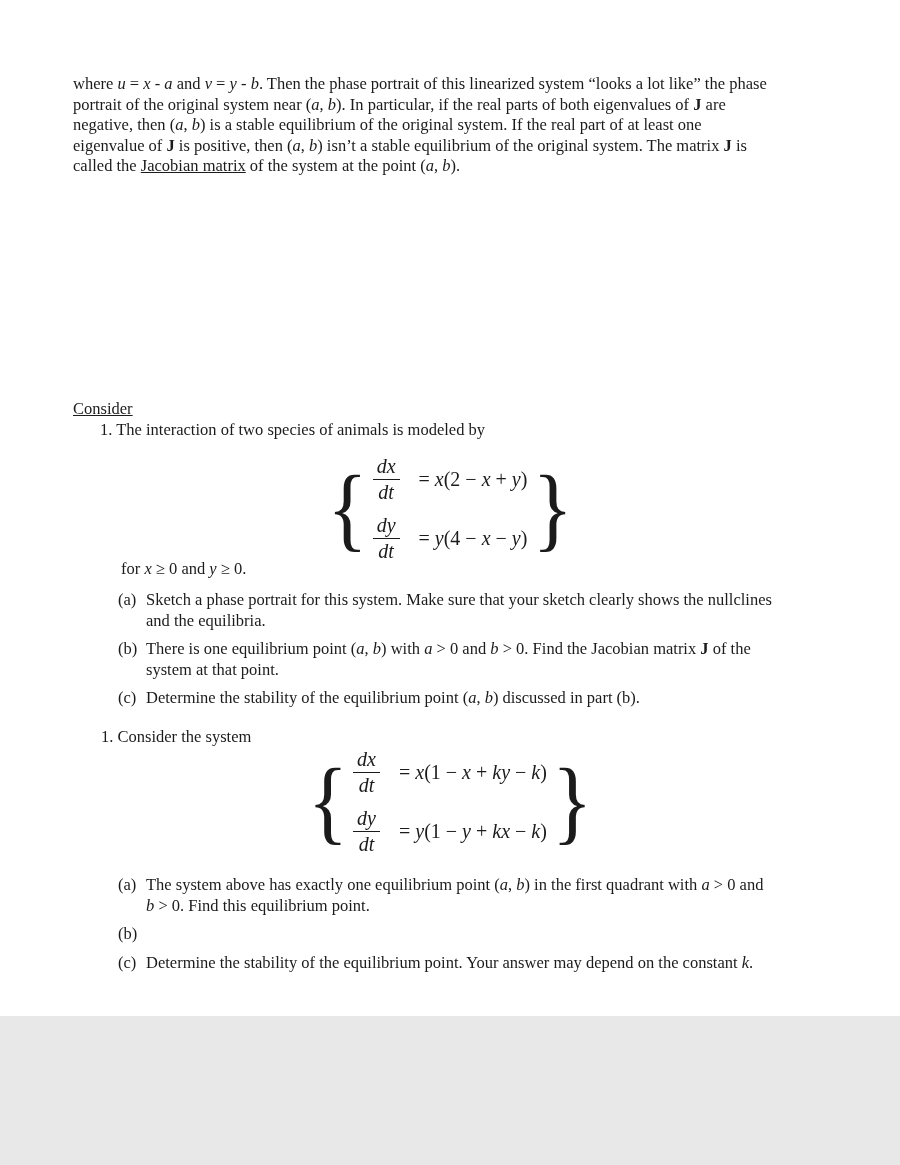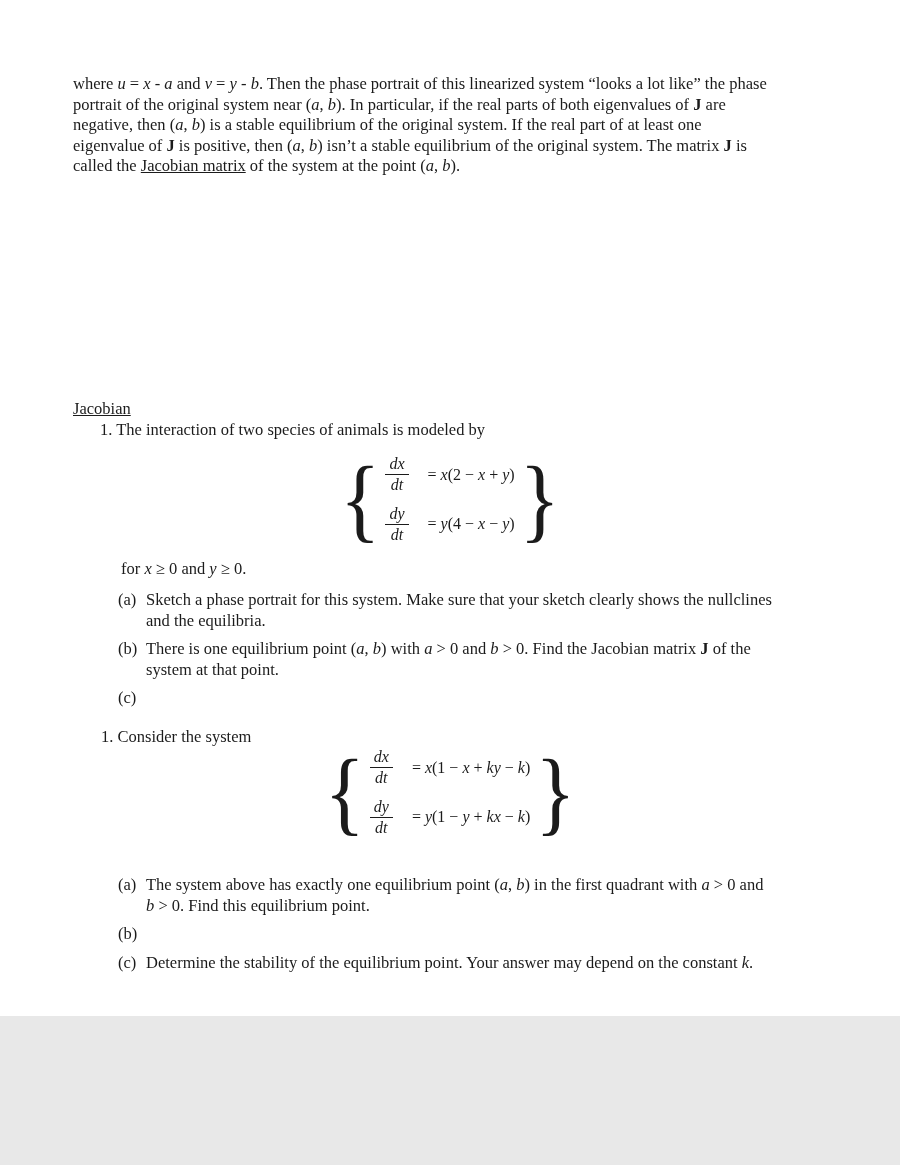--- a/index.html
+++ b/index.html
@@ -26,33 +26,33 @@
   .part-label { flex:none; width:28px; }
   .page-number { position:absolute; left:0; width:900px; top:1072px; text-align:center; }
 
   
   .system { display:flex; align-items:center; }
   .sys-brace {
     font-family:"Liberation Serif", serif; font-size:84px; line-height:1;
     font-weight:400; transform:scaleY(1.12); color:#1b1b1b;
   }
   .sys-rows { display:flex; flex-direction:column; gap:10px; margin:0 5px; }
-  .sys-row { display:flex; align-items:center; gap:19px; font-size:16px; line-height:1.15; }
+  .sys-row { display:flex; align-items:center; gap:19px; font-size:20px; line-height:1.15; }
   .frac { display:inline-flex; flex-direction:column; text-align:center; }
   .frac-num { padding:0 4px 1px; border-bottom:1.4px solid #1b1b1b; }
   .frac-den { padding-top:1px; }
 </style>
 </head>
 <body>
 
 <div class="page">
 
   <div id="intro" class="nowrap">where <i>u</i> = <i>x</i> - <i>a</i> and <i>v</i> = <i>y</i> - <i>b</i>. Then the phase portrait of this linearized system “looks a lot like” the phase<br>portrait of the original system near (<i>a</i>, <i>b</i>). In particular, if the real parts of both eigenvalues of <b>J</b> are<br>negative, then (<i>a</i>, <i>b</i>) is a stable equilibrium of the original system. If the real part of at least one<br>eigenvalue of <b>J</b> is positive, then (<i>a</i>, <i>b</i>) isn’t a stable equilibrium of the original system. The matrix <b>J</b> is<br>called the <u>Jacobian matrix</u> of the system at the point (<i>a</i>, <i>b</i>).</div>
 
-  <div id="exercises-heading">Jacobian</div>
+  <div id="exercises-heading">Consider</div>
 
   <div id="ex1-title">1. The interaction of two species of animals is modeled by</div>
 
   <div id="eq1" class="system-wrap">
     <div class="system">
       <span class="sys-brace">{</span>
       <div class="sys-rows">
         <div class="sys-row">
           <span class="frac">
             <span class="frac-num"><i>dx</i></span>
@@ -78,20 +78,21 @@
     <div class="part">
       <span class="part-label">(a)</span>
       <span class="part-text nowrap">Sketch a phase portrait for this system. Make sure that your sketch clearly shows the nullclines<br>and the equilibria.</span>
     </div>
     <div class="part">
       <span class="part-label">(b)</span>
       <span class="part-text nowrap">There is one equilibrium point (<i>a</i>, <i>b</i>) with <i>a</i> &gt; 0 and <i>b</i> &gt; 0. Find the Jacobian matrix <b>J</b> of the<br>system at that point.</span>
     </div>
     <div class="part">
       <span class="part-label">(c)</span>
+      <span class="part-text nowrap">Determine the stability of the equilibrium point (<i>a</i>, <i>b</i>) discussed in part (b).</span>
     </div>
   </div>
 
   <div id="ex2-title">1. Consider the system</div>
 
   <div id="eq2" class="system-wrap">
     <div class="system">
       <span class="sys-brace">{</span>
       <div class="sys-rows">
         <div class="sys-row">

